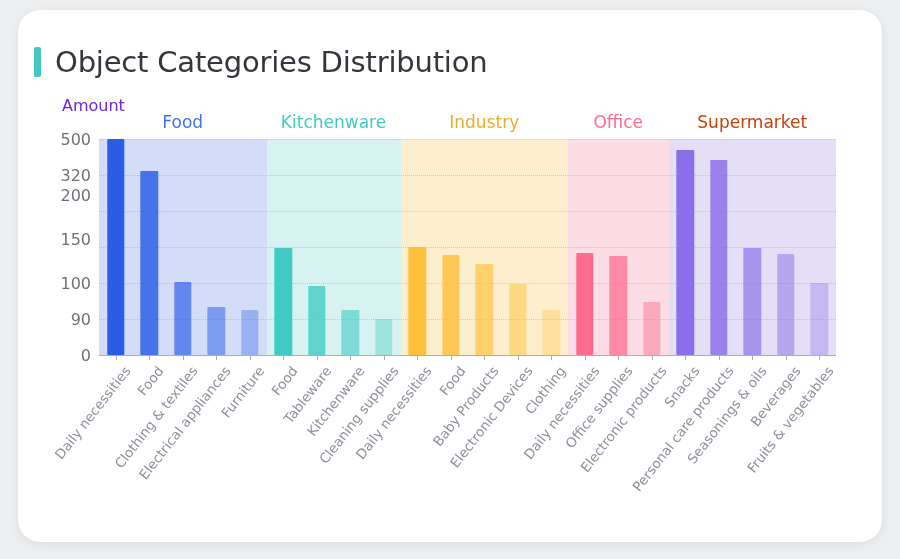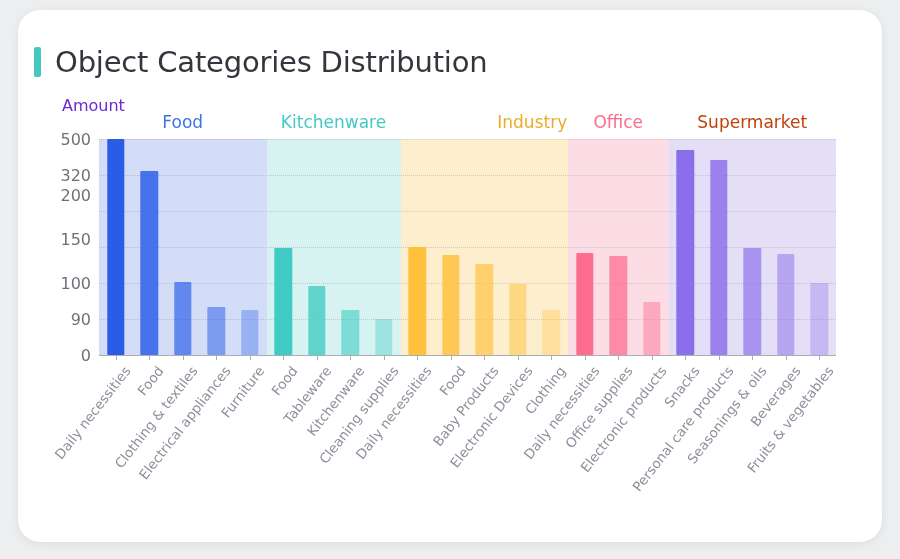--- a/index.html
+++ b/index.html
@@ -186,19 +186,19 @@
         <div class="xlab" style="left: 557.75px;">Electronic products</div>
         <div class="xlab" style="left: 591.25px;">Snacks</div>
         <div class="xlab" style="left: 624.75px;">Personal care products</div>
         <div class="xlab" style="left: 658.25px;">Seasonings &amp; oils</div>
         <div class="xlab" style="left: 691.75px;">Beverages</div>
         <div class="xlab" style="left: 725.25px;">Fruits &amp; vegetables</div>
       </div>
     <div id="grouplabels">
         <div class="grouplabel" style="left: 83.75px; color: rgb(62, 116, 232);">Food</div>
         <div class="grouplabel" style="left: 234.5px; color: rgb(68, 201, 194);">Kitchenware</div>
-        <div class="grouplabel" style="left: 385.25px; color: rgb(235, 172, 43); margin-left: 48px;">Industry</div>
+        <div class="grouplabel" style="left: 385.25px; color: rgb(235, 172, 43);">Industry</div>
         <div class="grouplabel" style="left: 519.25px; color: rgb(253, 107, 142);">Office</div>
         <div class="grouplabel" style="left: 653.25px; color: #c2410c;">Supermarket</div>
       </div>
   </div>
 
 </div>
 
 </body></html>

